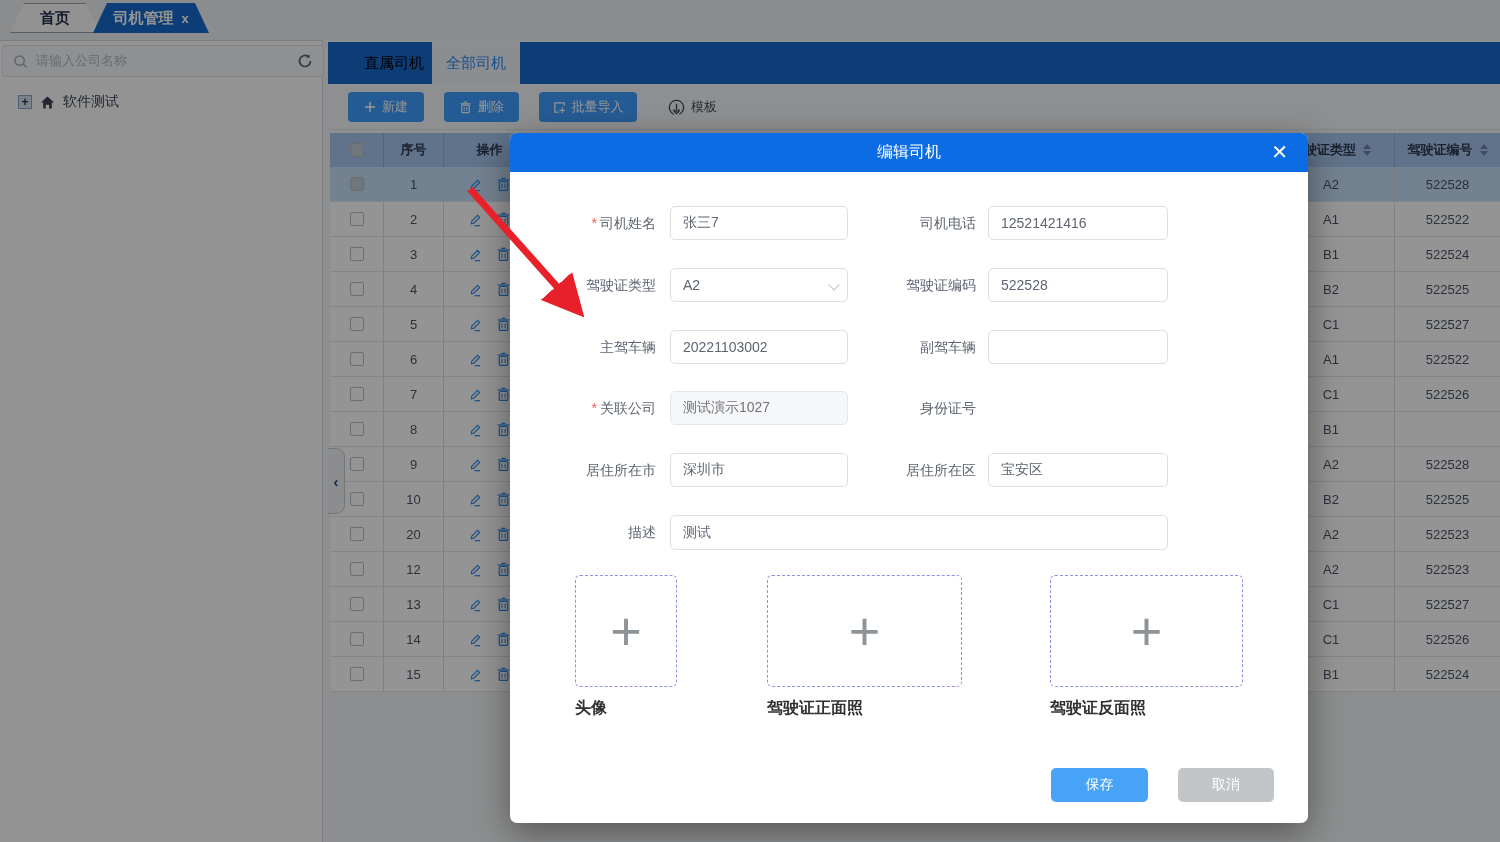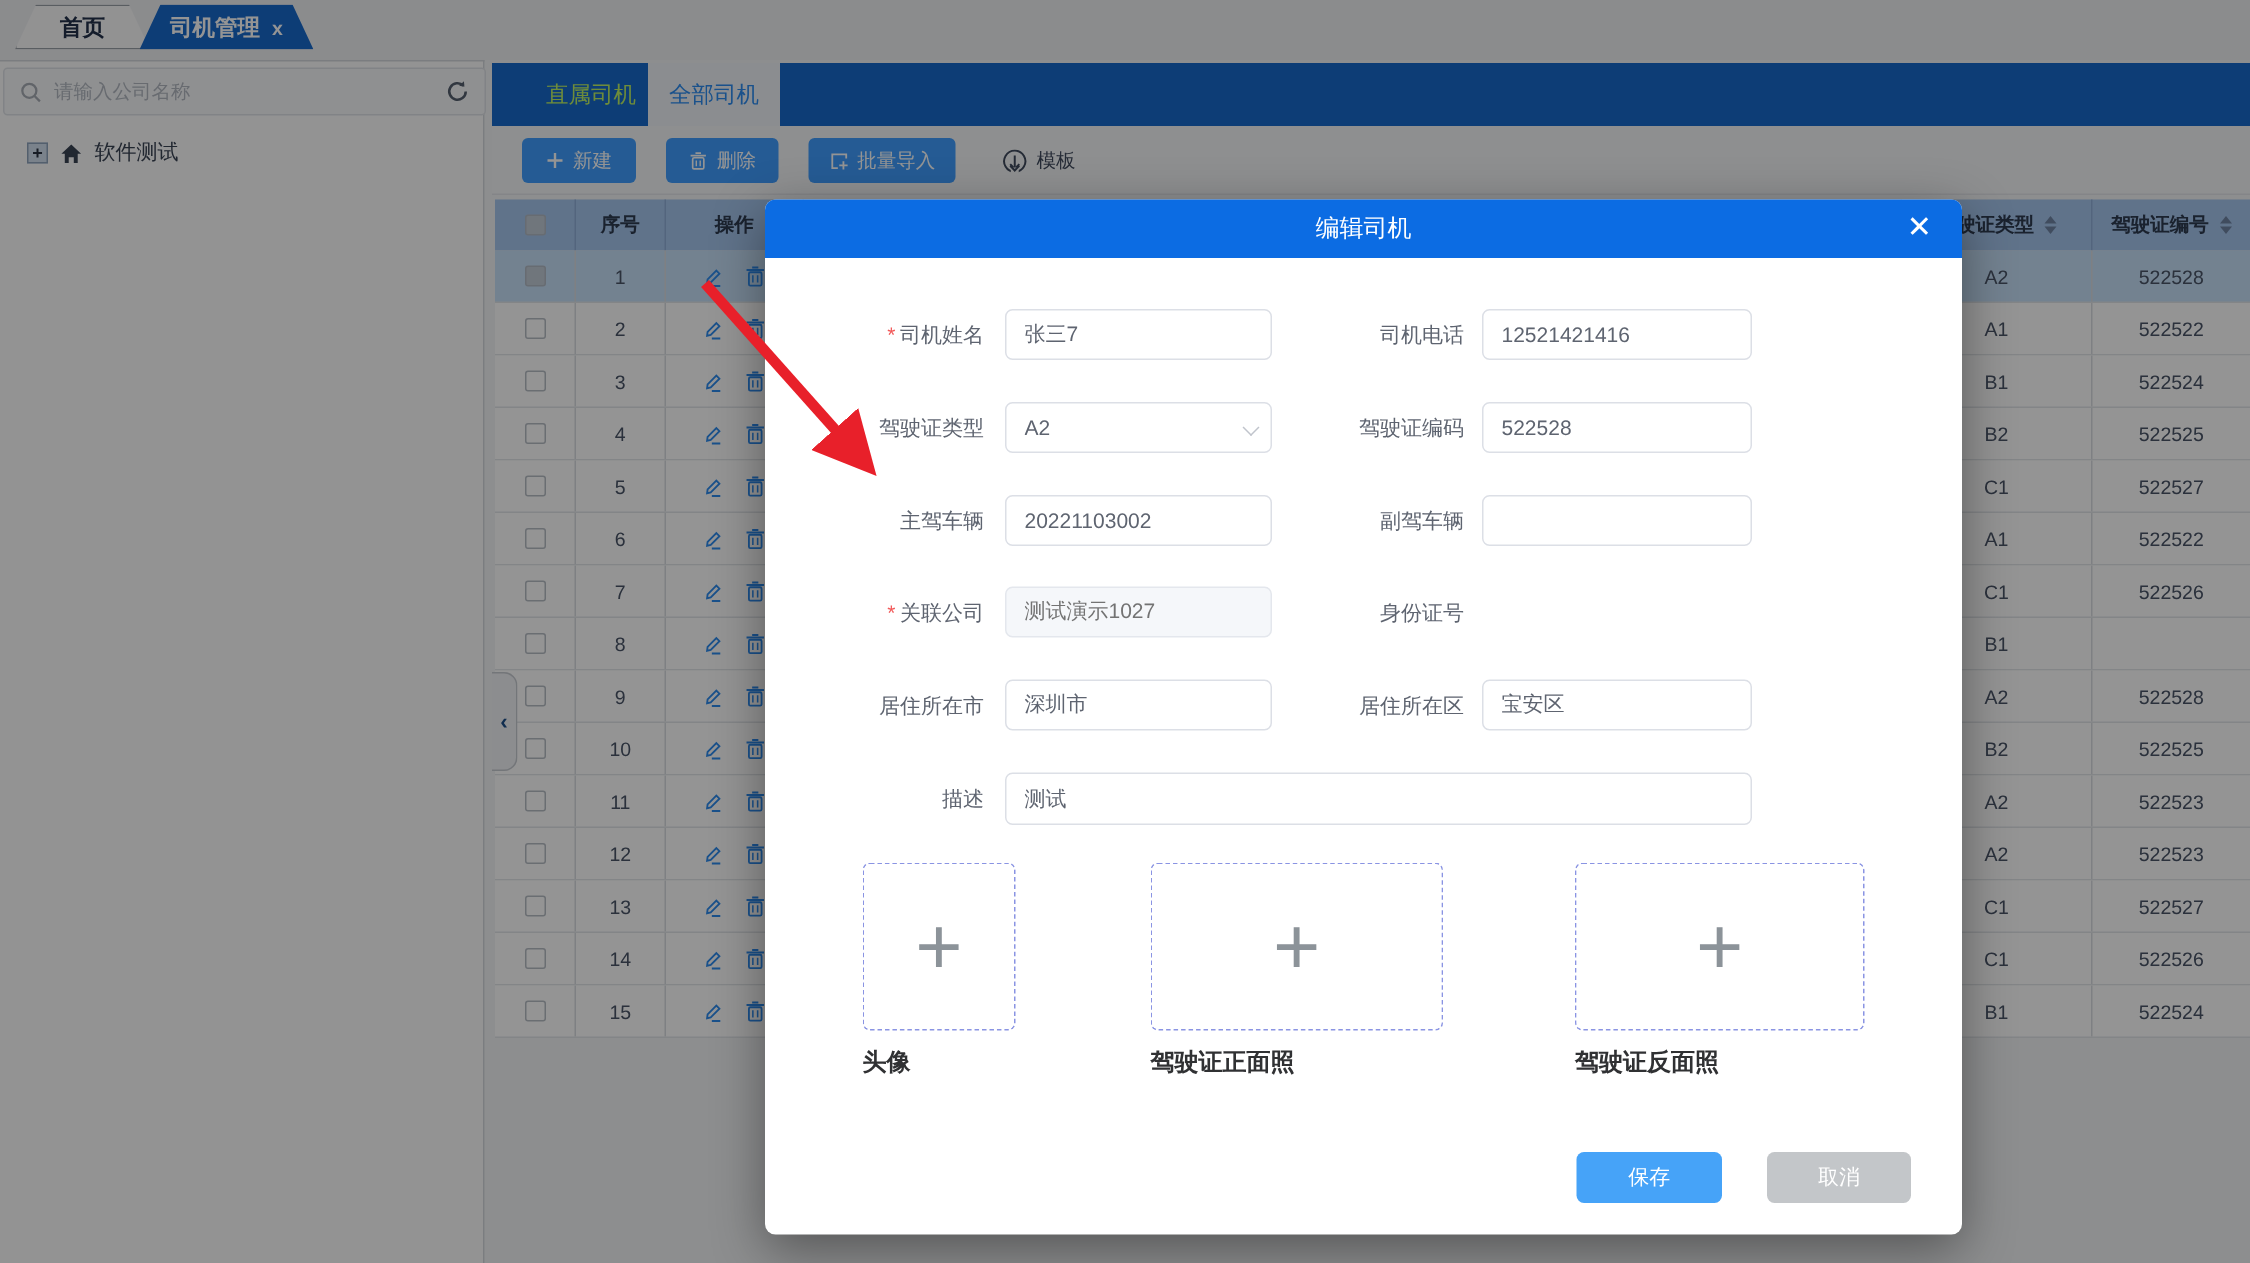--- a/index.html
+++ b/index.html
@@ -19,21 +19,21 @@
   .searchbox { position:absolute; left:2px; top:4px; width:322px; height:32px; background:#F7F8FA;
                border:1px solid #DFE2E7; border-radius:3px; display:flex; align-items:center; padding:0 10px; }
   .searchbox .ph { color:#B3B9C2; font-size:13px; margin-left:8px; flex:1; }
   .tree-row { position:absolute; left:18px; top:52px; display:flex; align-items:center; gap:8px; font-size:14px; color:#3A4454; }
   .expander { width:14px; height:14px; background:#D2E0EF; border:1px solid #8FA4BC; color:#2A3342; font-size:12px;
               line-height:12px; text-align:center; font-weight:bold; }
 
   
   .bluebar { position:absolute; left:328px; top:42px; width:1172px; height:42px; background:#1769CC; }
   .mtab { position:absolute; top:0; height:42px; display:flex; align-items:center; justify-content:center; font-size:15px; }
-  .mtab.plain { left:20px; width:92px; color:#bef264; }
+  .mtab.plain { left:20px; width:92px; color:#000000; }
   .mtab.active { left:104px; width:88px; background:#EFF3F8; color:#2D8CF0; }
 
   
   .toolbar { position:absolute; left:328px; top:84px; width:1172px; height:46px; background:#F5F7F9; border-bottom:1px solid #E3E6EA; }
   .tbtn { position:absolute; top:8px; height:30px; background:#409EFF; border:none; border-radius:4px; color:#fff;
           font-size:13px; display:flex; align-items:center; justify-content:center; gap:6px; cursor:pointer; font-family:inherit;}
   .tbtn.new { left:20px; width:76px; }
   .tbtn.del { left:116px; width:75px; }
   .tbtn.imp { left:211px; width:98px; }
   .tlink { position:absolute; left:340px; top:8px; height:30px; display:flex; align-items:center; gap:6px;
@@ -423,21 +423,21 @@
       </svg>
     </div>
     <div class="cell c-mid"></div>
     <div class="cell c-type">B2</div>
     <div class="cell c-no">522525</div>
   </div>
       <div class="trow">
     <div class="cell c-cb">
           <span class="cb"></span>
         </div>
-    <div class="cell c-idx">11</div>
+    <div class="cell c-idx">20</div>
     <div class="cell c-ops">
       <svg class="opicon" viewBox="0 0 16 16">
         <path d="M4 9.8 L10.2 3.6 L12.4 5.8 L6.2 12 L3.6 12.6 Z" fill="none" stroke="#2D8CF0" stroke-width="1.3"></path>
         <line x1="7" y1="14.6" x2="13" y2="14.6" stroke="#2D8CF0" stroke-width="1.3"></line>
       </svg>
       <svg class="opicon" viewBox="0 0 16 16">
         <rect x="3.5" y="4.8" width="9" height="9.5" rx="1" fill="none" stroke="#2D8CF0" stroke-width="1.3"></rect>
         <line x1="1.8" y1="3.2" x2="14.2" y2="3.2" stroke="#2D8CF0" stroke-width="1.3"></line>
         <line x1="5.8" y1="1.4" x2="10.2" y2="1.4" stroke="#2D8CF0" stroke-width="1.3"></line>
         <line x1="6.3" y1="7" x2="6.3" y2="12" stroke="#2D8CF0" stroke-width="1.1"></line>

